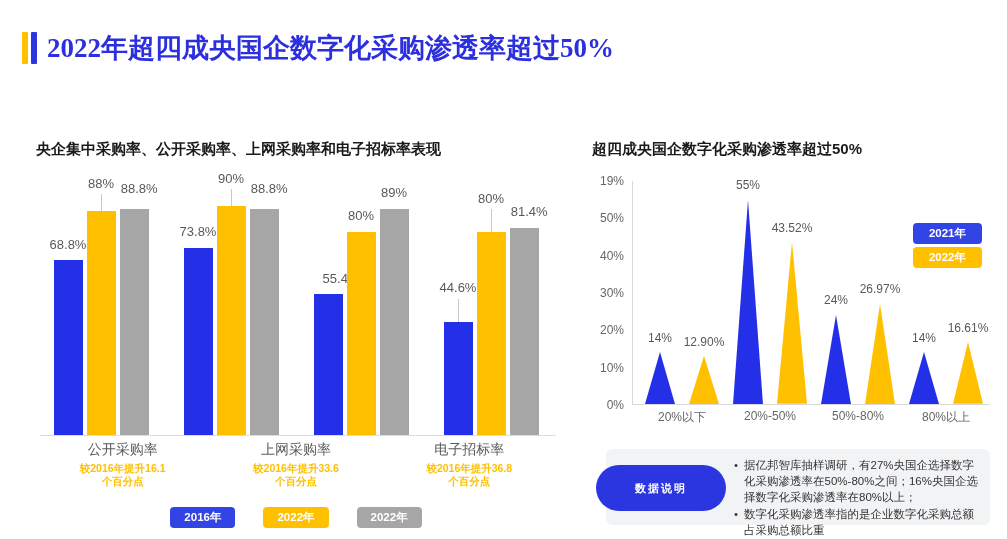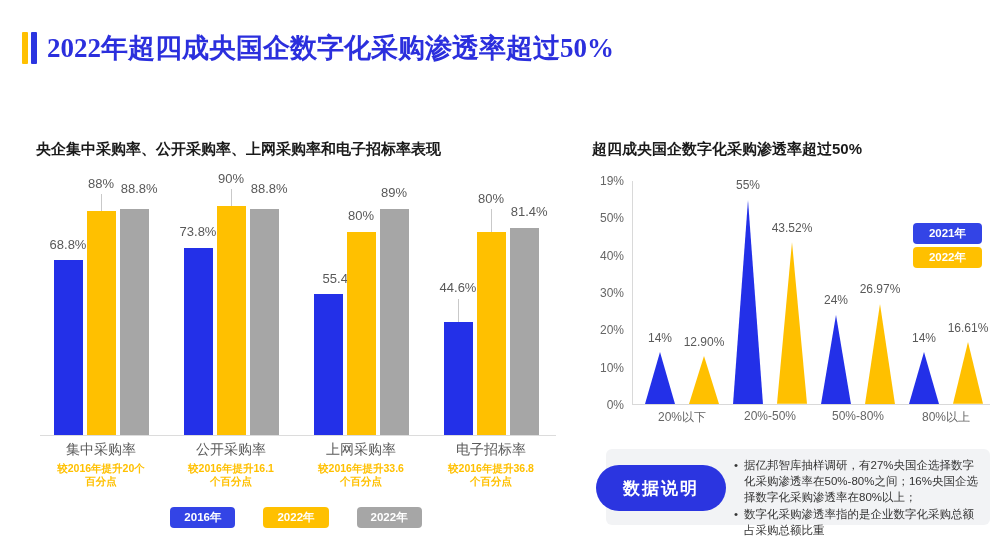--- a/index.html
+++ b/index.html
@@ -103,21 +103,21 @@
 
   
   .callout{
     position:absolute;left:606px;top:449px;width:384px;height:76px;
     background:#f2f3f5;border-radius:6px;
   }
   .callout-badge{
     position:absolute;left:-10px;top:16px;width:130px;height:46px;
     background:#2b35e0;border-radius:23px;
     display:flex;align-items:center;justify-content:center;
-    color:#ffffff;font-size:17px;font-weight:bold;letter-spacing:2px;
+    color:#ffffff;font-size:11px;font-weight:bold;letter-spacing:2px;
   }
   .callout-list{
     position:absolute;left:128px;top:8px;right:10px;
     font-size:11.5px;line-height:16px;color:#333333;
   }
   .cl-item{display:flex;gap:6px;margin-bottom:1px;}
   .cl-dot{flex:0 0 auto;line-height:16px;}
   .cl-text{flex:1 1 auto;}
 </style>
 </head>
@@ -203,24 +203,20 @@
           <div class="bcol">
             <span class="blabel" style="bottom:85%;left:68%;">81.4%</span>
             <div class="bar s22b" style="height:81.4%;"></div>
           </div>
         </div>
 
       </div>
 
       <div class="cats">
         <div class="cat">
-          <div class="cat-name">集中采购率</div>
-          <div class="cat-note">较2016年提升20个百分点</div>
-        </div>
-        <div class="cat">
           <div class="cat-name">公开采购率</div>
           <div class="cat-note">较2016年提升16.1个百分点</div>
         </div>
         <div class="cat">
           <div class="cat-name">上网采购率</div>
           <div class="cat-note">较2016年提升33.6个百分点</div>
         </div>
         <div class="cat">
           <div class="cat-name">电子招标率</div>
           <div class="cat-note">较2016年提升36.8个百分点</div>

